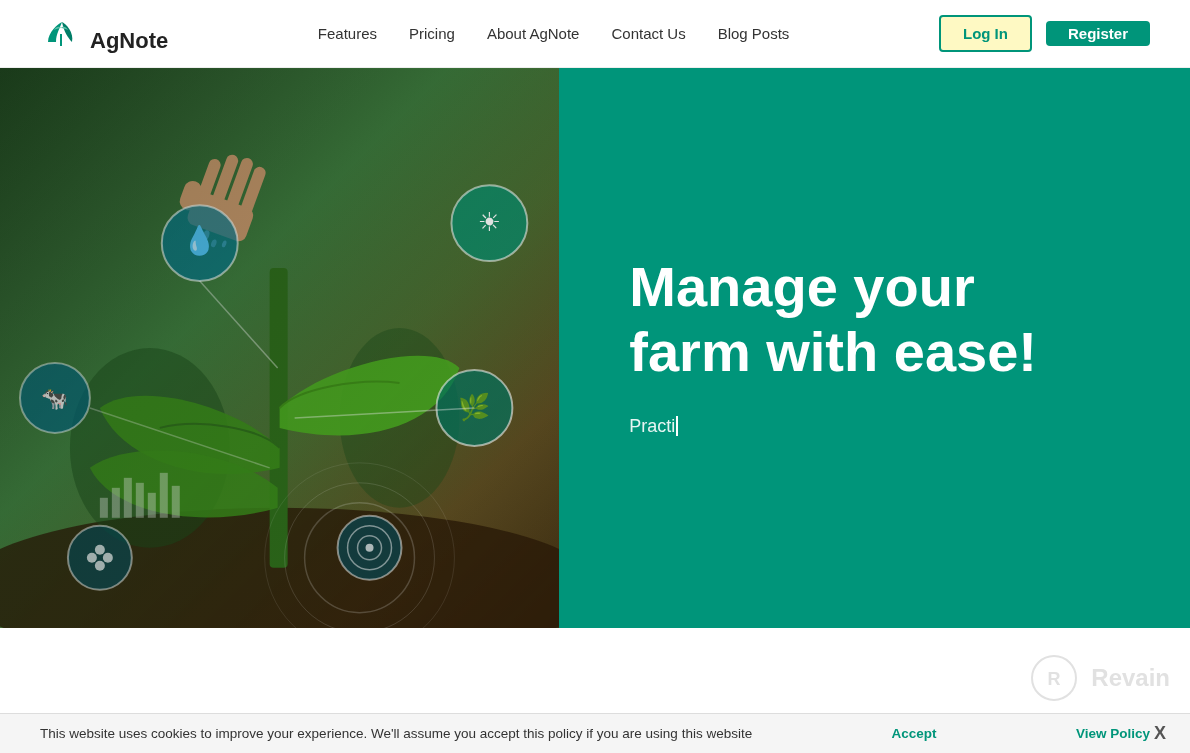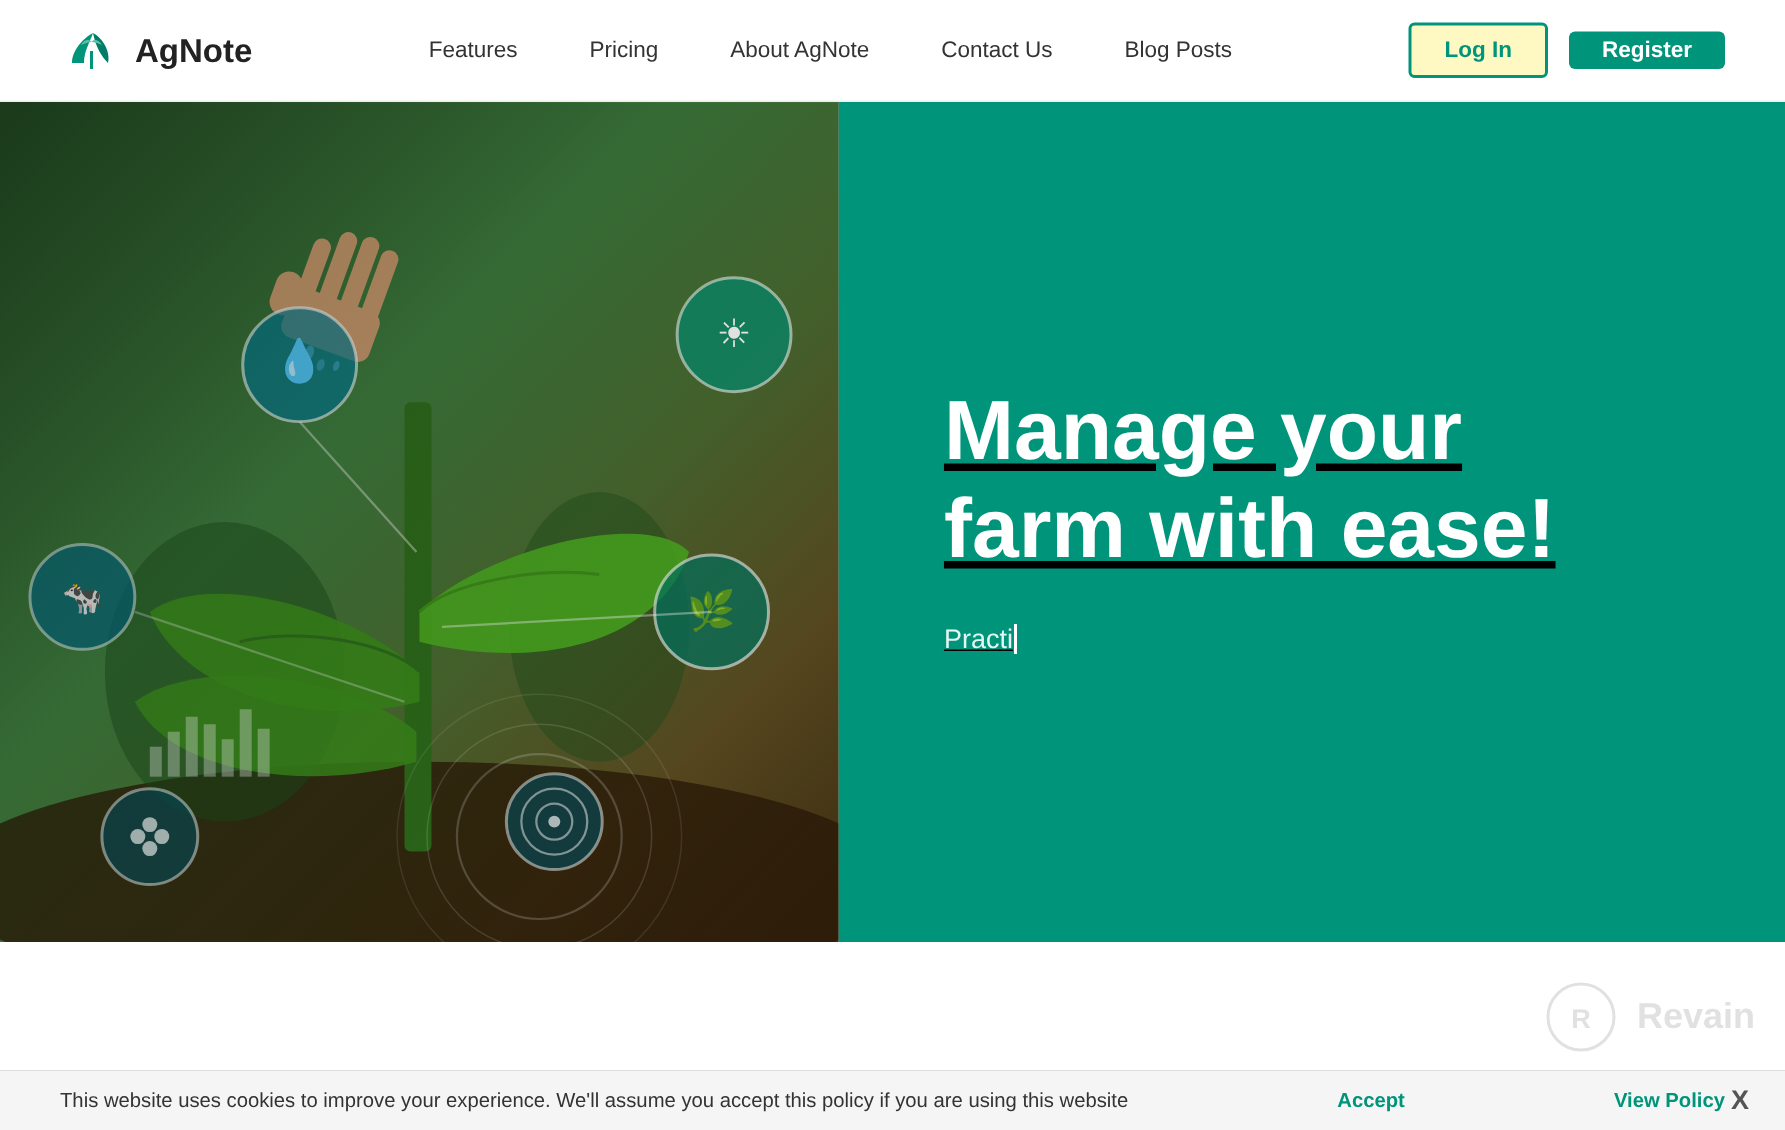--- a/index.html
+++ b/index.html
@@ -12,38 +12,38 @@
       justify-content: space-between;
       padding: 0 40px;
       height: 68px;
       background: #fff;
       border-bottom: 1px solid #eee;
       position: relative;
       z-index: 10;
     }
     .navbar-logo {
       display: flex;
-      align-items: center;
+      align-items: flex-end;
       gap: 10px;
       text-decoration: none;
       color: inherit;
     }
     .logo-icon {
       width: 40px;
       height: 40px;
     }
     .logo-text {
       font-size: 22px;
       font-weight: 600;
       color: #222;
     }
     .navbar-nav {
       display: flex;
       align-items: center;
-      gap: 48px;
+      gap: 32px;
       list-style: none;
     }
     .navbar-nav a {
       text-decoration: none;
       color: #333;
       font-size: 15px;
       font-weight: 500;
     }
     .navbar-actions {
       display: flex;
@@ -109,21 +109,20 @@
     }
 
     .hero-content {
       width: 53%;
       height: 100%;
       background: #00957a;
       display: flex;
       flex-direction: column;
       justify-content: center;
       padding: 60px 70px;
-      text-decoration: underline;
     }
     .hero-title {
       font-size: 56px;
       font-weight: 700;
       color: #fff;
       line-height: 1.15;
       margin-bottom: 28px;
     }
     .hero-subtitle {
       font-size: 18px;

